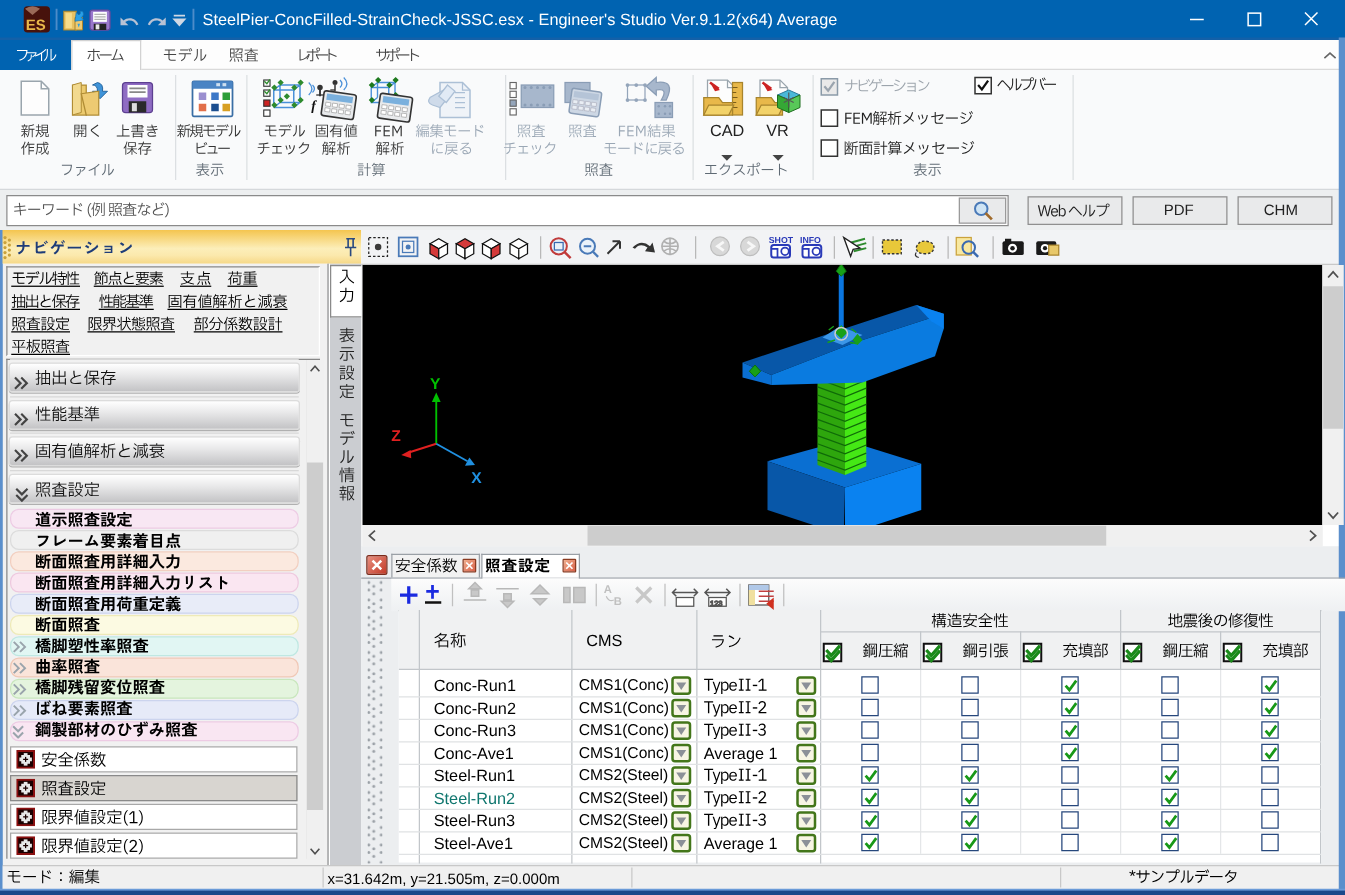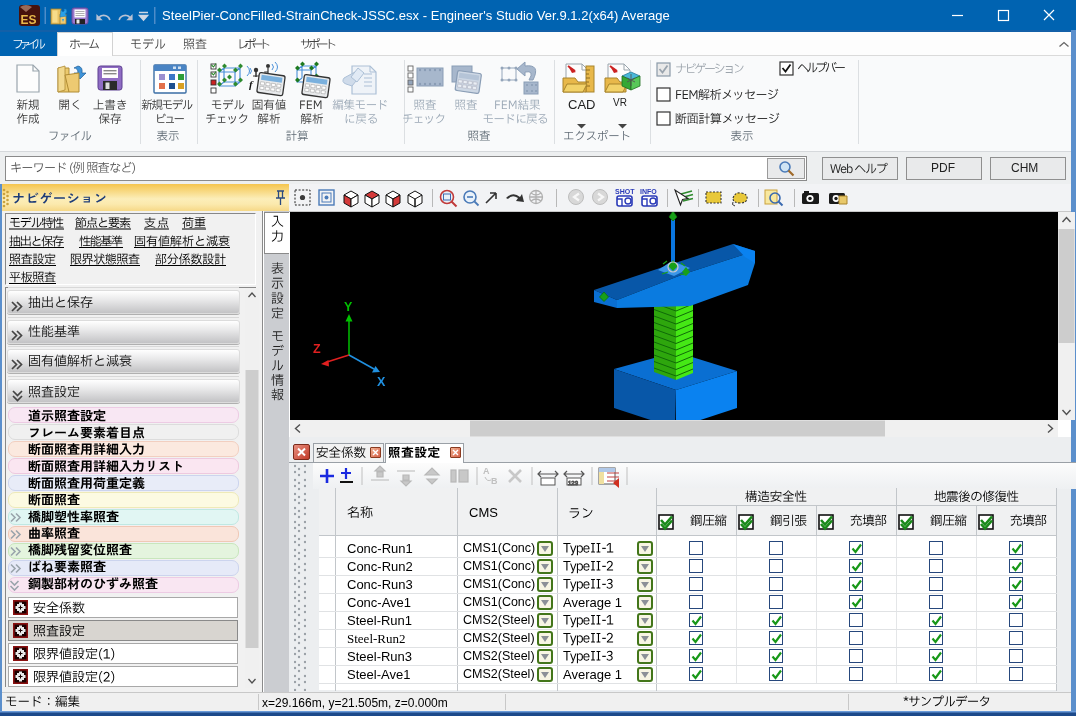--- a/index.html
+++ b/index.html
@@ -319,21 +319,21 @@
       <path d="M659.5 13 l3 3.5 l5 -7" fill="none" stroke="#9aa4ae" stroke-width="1.8"></path>
     </g>
  <g>
       <rect x="780" y="6" width="13" height="13" fill="#fff" stroke="#333" stroke-width="1.2"></rect>
       <path d="M782.5 12 l3 3.5 l5 -7" fill="none" stroke="#111" stroke-width="1.8"></path>
     </g>
  <rect x="657" y="32" width="13" height="13" fill="#fff" stroke="#333" stroke-width="1.2"></rect>
  <rect x="657" y="56" width="13" height="13" fill="#fff" stroke="#333" stroke-width="1.2"></rect>
 </svg>
 <span class="t" style="left:568px;top:97px;font-size:13px;color:#222;font-family:'Liberation Sans';">CAD</span>
-<span class="t" style="left:613px;top:97px;font-size:10px;color:#222;font-family:'Liberation Sans';">VR</span>
+<span class="t" style="left:613px;top:97px;font-size:13px;color:#222;font-family:'Liberation Sans';">VR</span>
 
 <svg class="abs" style="left:774px;top:160px" width="26" height="18" viewBox="0 0 26 18">
     <circle cx="11" cy="7" r="5" fill="#cfe4f4" stroke="#4a7ab8" stroke-width="1.6"></circle>
     <path d="M14.5 10.5 l5 5" stroke="#a06a2a" stroke-width="2.2"></path>
   </svg>
 <span class="t" style="left:931px;top:161px;font-size:12px;color:#222;font-family:'Liberation Sans';">PDF</span>
 <span class="t" style="left:1011px;top:161px;font-size:12px;color:#222;font-family:'Liberation Sans';">CHM</span>
 
 <svg class="abs" style="left:0;top:184px" width="289" height="27" viewBox="0 0 289 27">
  <g fill="#caa23c">
@@ -735,21 +735,21 @@
       <path d="M2.5 6.5 l3 3.5 l5.5 -7.5" fill="none" stroke="#189818" stroke-width="2.2"></path>
     </svg>
   </div>
 <div class="tcb" style="left:849px;top:613px;"></div>
 <div class="tcb" style="left:929px;top:613px;">
     <svg width="14" height="14" viewBox="0 0 14 14">
       <path d="M2.5 6.5 l3 3.5 l5.5 -7.5" fill="none" stroke="#189818" stroke-width="2.2"></path>
     </svg>
   </div>
 <div class="tcb" style="left:1009px;top:613px;"></div>
-<span class="t" style="left:347px;top:631px;font-size:13px;color:#000000;font-family:Liberation Serif, serif;">Steel-Run2</span>
+<span class="t" style="left:347px;top:631px;font-size:13px;color:#0f766e;font-family:Liberation Sans, sans-serif;">Steel-Run2</span>
 <span class="t" style="left:463px;top:631px;font-size:12.5px;color:#000;font-family:'Liberation Sans';">CMS2(Steel)</span>
 <div class="dd" style="left:537px;top:631px;"></div>
 <div class="dd" style="left:637px;top:631px;"></div>
 <div class="tcb" style="left:689px;top:631px;">
     <svg width="14" height="14" viewBox="0 0 14 14">
       <path d="M2.5 6.5 l3 3.5 l5.5 -7.5" fill="none" stroke="#189818" stroke-width="2.2"></path>
     </svg>
   </div>
 <div class="tcb" style="left:769px;top:631px;">
     <svg width="14" height="14" viewBox="0 0 14 14">
@@ -803,21 +803,21 @@
 <div class="tcb" style="left:929px;top:667px;">
     <svg width="14" height="14" viewBox="0 0 14 14">
       <path d="M2.5 6.5 l3 3.5 l5.5 -7.5" fill="none" stroke="#189818" stroke-width="2.2"></path>
     </svg>
   </div>
 <div class="tcb" style="left:1009px;top:667px;"></div>
 
 <div class="abs" style="left:258px;top:694px;width:1px;height:16px;background:#c8c8c8;"></div>
 <div class="abs" style="left:505px;top:694px;width:1px;height:16px;background:#c8c8c8;"></div>
 <div class="abs" style="left:848px;top:694px;width:1px;height:16px;background:#c8c8c8;"></div>
-<span class="t" style="left:262px;top:696px;font-size:12px;color:#000;font-family:'Liberation Sans';">x=29.166m, y=21.505m, z=0.000m</span>
+<span class="t" style="left:262px;top:696px;font-size:12px;color:#000;font-family:'Liberation Sans';">x=31.642m, y=21.505m, z=0.000m</span>
 
 <div class="abs" style="left:7px;top:290px;width:233px;height:24px;background:linear-gradient(180deg,#ffffff,#e9e9ea 40%,#c3c3c5);border:1px solid #dcdcdc;border-radius:3px;box-shadow:0 1px 0 #b0b0b0;"></div>
 <div class="abs" style="left:8px;top:287px;width:231px;height:1px;background:#d8d8d8;"></div>
 <div class="abs" style="left:7px;top:320px;width:233px;height:24px;background:linear-gradient(180deg,#ffffff,#e9e9ea 40%,#c3c3c5);border:1px solid #dcdcdc;border-radius:3px;box-shadow:0 1px 0 #b0b0b0;"></div>
 <div class="abs" style="left:8px;top:317px;width:231px;height:1px;background:#d8d8d8;"></div>
 <div class="abs" style="left:7px;top:349px;width:233px;height:24px;background:linear-gradient(180deg,#ffffff,#e9e9ea 40%,#c3c3c5);border:1px solid #dcdcdc;border-radius:3px;box-shadow:0 1px 0 #b0b0b0;"></div>
 <div class="abs" style="left:8px;top:346px;width:231px;height:1px;background:#d8d8d8;"></div>
 <div class="abs" style="left:7px;top:379px;width:233px;height:24px;background:linear-gradient(180deg,#ffffff,#e9e9ea 40%,#c3c3c5);border:1px solid #dcdcdc;border-radius:3px;box-shadow:0 1px 0 #b0b0b0;"></div>
 <div class="abs" style="left:8px;top:376px;width:231px;height:1px;background:#d8d8d8;"></div>
 

